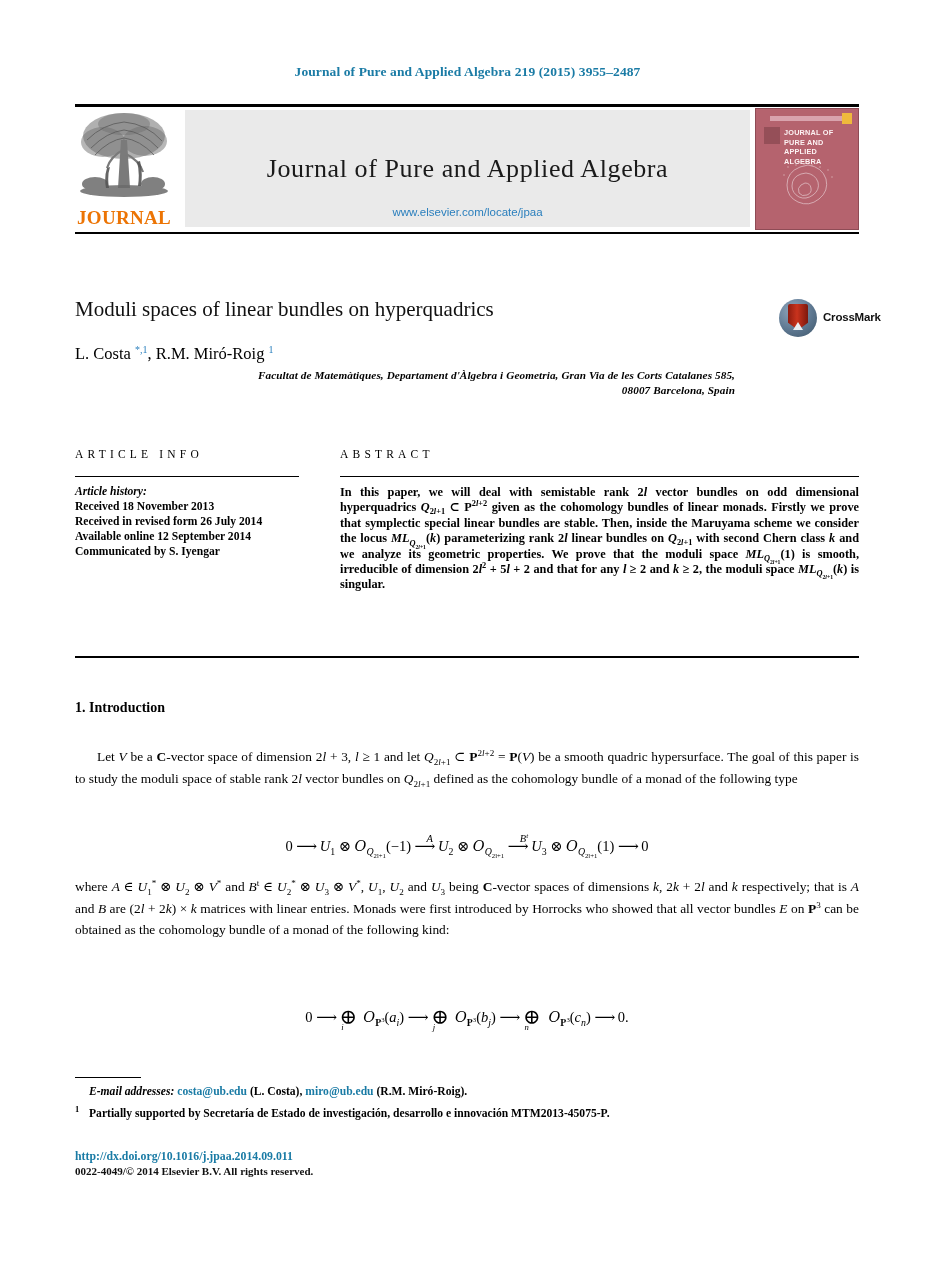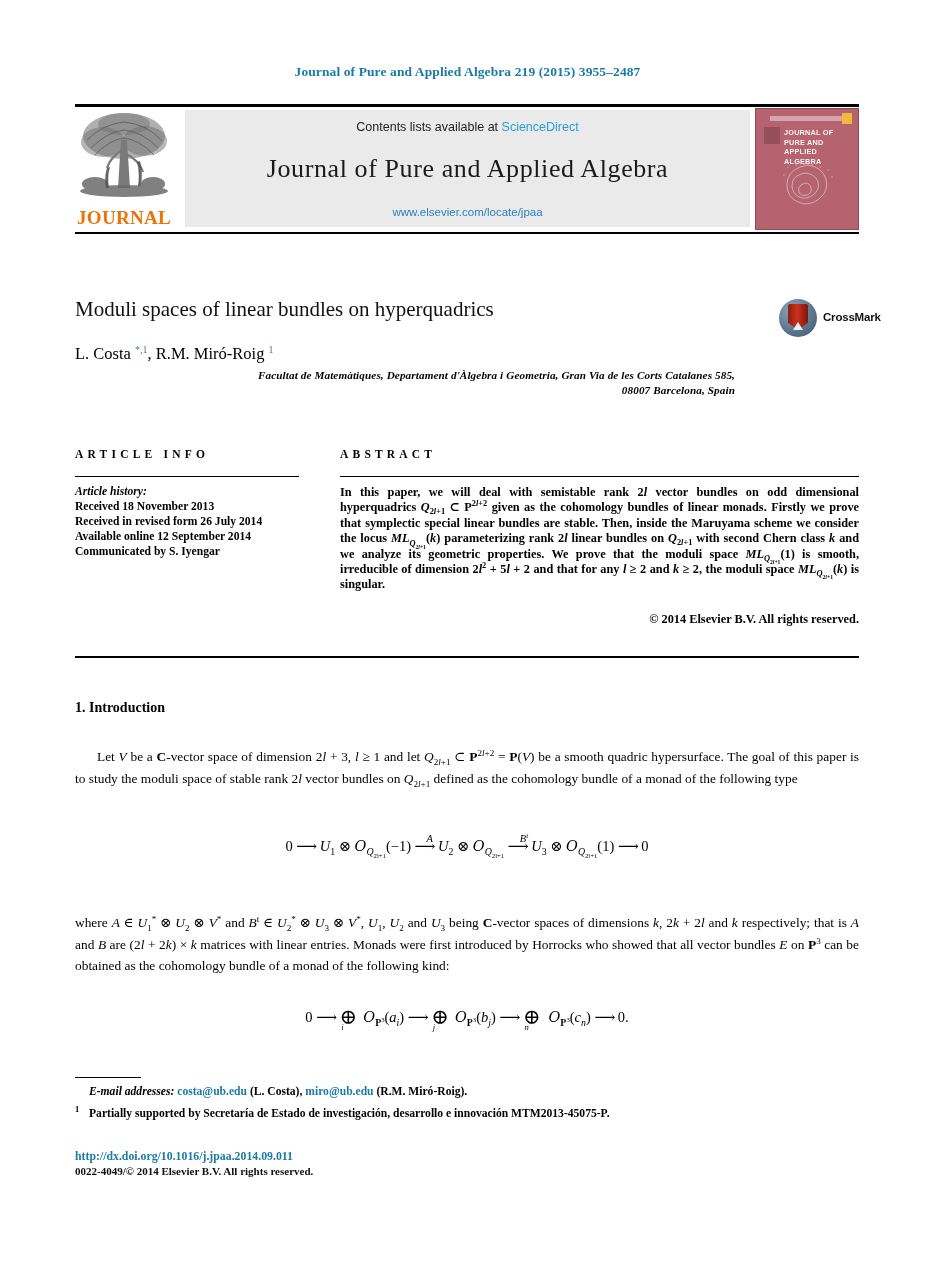--- a/index.html
+++ b/index.html
@@ -240,21 +240,21 @@
     font-size: 11.5px;
     font-weight: bold;
     color: #111;
     letter-spacing: -0.2px;
   }
 
   
   .col-head {
     position: absolute;
     font-size: 11.5px;
-    font-weight: bold;
+    font-weight: normal;
     letter-spacing: 4.2px;
     font-family: "Liberation Serif", serif;
   }
   .head-info  { left: 75px;  top: 448px; }
   .head-abs   { left: 340px; top: 448px; }
 
   .rule-info {
     position: absolute;
     left: 75px; top: 476px;
     width: 224px;
@@ -322,21 +322,21 @@
   }
   .eq1 {
     position: absolute;
     left: 75px; top: 838px;
     width: 784px;
     text-align: center;
     font-size: 14.5px;
   }
   .body-p2 {
     position: absolute;
-    left: 75px; top: 912px;
+    left: 75px; top: 876px;
     width: 784px;
     font-size: 13.4px;
     line-height: 21.5px;
     text-align: justify;
   }
   .eq2 {
     position: absolute;
     left: 75px; top: 1003px;
     width: 784px;
     text-align: center;
@@ -433,23 +433,20 @@
         </g>
         <g fill="#555" opacity="0.9">
           <path d="M60 52 q3 10 1 24 l3 0 q2 -15 -1 -25 z"></path>
           <path d="M30 58 q-3 9 -1 20 l3 0 q-2 -12 1 -21 z"></path>
         </g>
       </svg>
       <div class="elsevier-word">JOURNAL</div>
     </div>
 
     <div class="contents-panel">
-      <div class="contents-line">
-        <span>Contents lists available at </span><a class="sd-link" href="#" style="text-decoration:none">ScienceDirect</a>
-      </div>
       <div class="journal-title-big">Journal of Pure and Applied Algebra</div>
       <div class="journal-url">www.elsevier.com/locate/jpaa</div>
     </div>
 
     <div class="cover-thumb">
       <div class="cover-topbar"></div>
       <div class="cover-topbar-sq"></div>
       <div class="cover-mini-logo"></div>
       <div class="cover-title">JOURNAL OF PURE AND APPLIED ALGEBRA</div>
       <svg class="cover-art" viewBox="0 0 62 50">
@@ -493,21 +490,20 @@
 
   <div class="history">
     <span class="hl">Article history:</span><br>
     <span>Received 18 November 2013</span><br>
     <span>Received in revised form 26 July 2014</span><br>
     <span>Available online 12 September 2014</span><br>
     <span>Communicated by S. Iyengar</span>
   </div>
 
   <div class="abstract">In this paper, we will deal with semistable rank 2<span class="mi">l</span> vector bundles on odd dimensional hyperquadrics <span class="mi">Q</span><sub>2<span class="mi">l</span>+1</sub> ⊂ <span class="mbb">P</span><sup>2<span class="mi">l</span>+2</sup> given as the cohomology bundles of linear monads. Firstly we prove that symplectic special linear bundles are stable. Then, inside the Maruyama scheme we consider the locus <span class="mi">ML</span><sub><span class="mi">Q</span><sub>2<span class="mi">l</span>+1</sub></sub>(<span class="mi">k</span>) parameterizing rank 2<span class="mi">l</span> linear bundles on <span class="mi">Q</span><sub>2<span class="mi">l</span>+1</sub> with second Chern class <span class="mi">k</span> and we analyze its geometric properties. We prove that the moduli space <span class="mi">ML</span><sub><span class="mi">Q</span><sub>2<span class="mi">l</span>+1</sub></sub>(1) is smooth, irreducible of dimension 2<span class="mi">l</span><sup>2</sup> + 5<span class="mi">l</span> + 2 and that for any <span class="mi">l</span> ≥ 2 and <span class="mi">k</span> ≥ 2, the moduli space <span class="mi">ML</span><sub><span class="mi">Q</span><sub>2<span class="mi">l</span>+1</sub></sub>(<span class="mi">k</span>) is singular.</div>
-  <div class="abs-copy">© 2014 Elsevier B.V. All rights reserved.</div>
 
   <div class="rule-mid"></div>
 
   <div class="sec-head">1. Introduction</div>
   <div class="body-p1">Let <span class="mi">V</span> be a <span class="mbb">C</span>-vector space of dimension 2<span class="mi">l</span> + 3, <span class="mi">l</span> ≥ 1 and let <span class="mi">Q</span><sub>2<span class="mi">l</span>+1</sub> ⊂ <span class="mbb">P</span><sup>2<span class="mi">l</span>+2</sup> = <span class="mbb">P</span>(<span class="mi">V</span>) be a smooth quadric hypersurface. The goal of this paper is to study the moduli space of stable rank 2<span class="mi">l</span> vector bundles on <span class="mi">Q</span><sub>2<span class="mi">l</span>+1</sub> defined as the cohomology bundle of a monad of the following type</div>
   <div class="eq1">0 <span class="arrow">⟶</span> <span class="mi">U</span><sub>1</sub> ⊗ <span class="cal">O</span><sub><span class="mi">Q</span><sub>2l+1</sub></sub>(−1) <span class="eqlabel">A</span><span class="arrow">⟶</span> <span class="mi">U</span><sub>2</sub> ⊗ <span class="cal">O</span><sub><span class="mi">Q</span><sub>2l+1</sub></sub> <span class="eqlabel">B<sup>t</sup></span><span class="arrow">⟶</span> <span class="mi">U</span><sub>3</sub> ⊗ <span class="cal">O</span><sub><span class="mi">Q</span><sub>2l+1</sub></sub>(1) <span class="arrow">⟶</span> 0</div>
   <div class="body-p2">where <span class="mi">A</span> ∈ <span class="mi">U</span><sub>1</sub><sup>*</sup> ⊗ <span class="mi">U</span><sub>2</sub> ⊗ <span class="mi">V</span><sup>*</sup> and <span class="mi">B</span><sup>t</sup> ∈ <span class="mi">U</span><sub>2</sub><sup>*</sup> ⊗ <span class="mi">U</span><sub>3</sub> ⊗ <span class="mi">V</span><sup>*</sup>, <span class="mi">U</span><sub>1</sub>, <span class="mi">U</span><sub>2</sub> and <span class="mi">U</span><sub>3</sub> being <span class="mbb">C</span>-vector spaces of dimensions <span class="mi">k</span>, 2<span class="mi">k</span> + 2<span class="mi">l</span> and <span class="mi">k</span> respectively; that is <span class="mi">A</span> and <span class="mi">B</span> are (2<span class="mi">l</span> + 2<span class="mi">k</span>) × <span class="mi">k</span> matrices with linear entries. Monads were first introduced by Horrocks who showed that all vector bundles <span class="mi">E</span> on <span class="mbb">P</span><sup>3</sup> can be obtained as the cohomology bundle of a monad of the following kind:</div>
   <div class="eq2">0 <span class="arrow">⟶</span> <span class="bigoplus">⊕</span><span class="idx">i</span> <span class="cal">O</span><sub><span class="mbb">P</span><sup>3</sup></sub>(<span class="mi">a<sub>i</sub></span>) <span class="arrow">⟶</span> <span class="bigoplus">⊕</span><span class="idx">j</span> <span class="cal">O</span><sub><span class="mbb">P</span><sup>3</sup></sub>(<span class="mi">b<sub>j</sub></span>) <span class="arrow">⟶</span> <span class="bigoplus">⊕</span><span class="idx">n</span> <span class="cal">O</span><sub><span class="mbb">P</span><sup>3</sup></sub>(<span class="mi">c<sub>n</sub></span>) <span class="arrow">⟶</span> 0.</div>
 
   <div class="foot-rule"></div>

